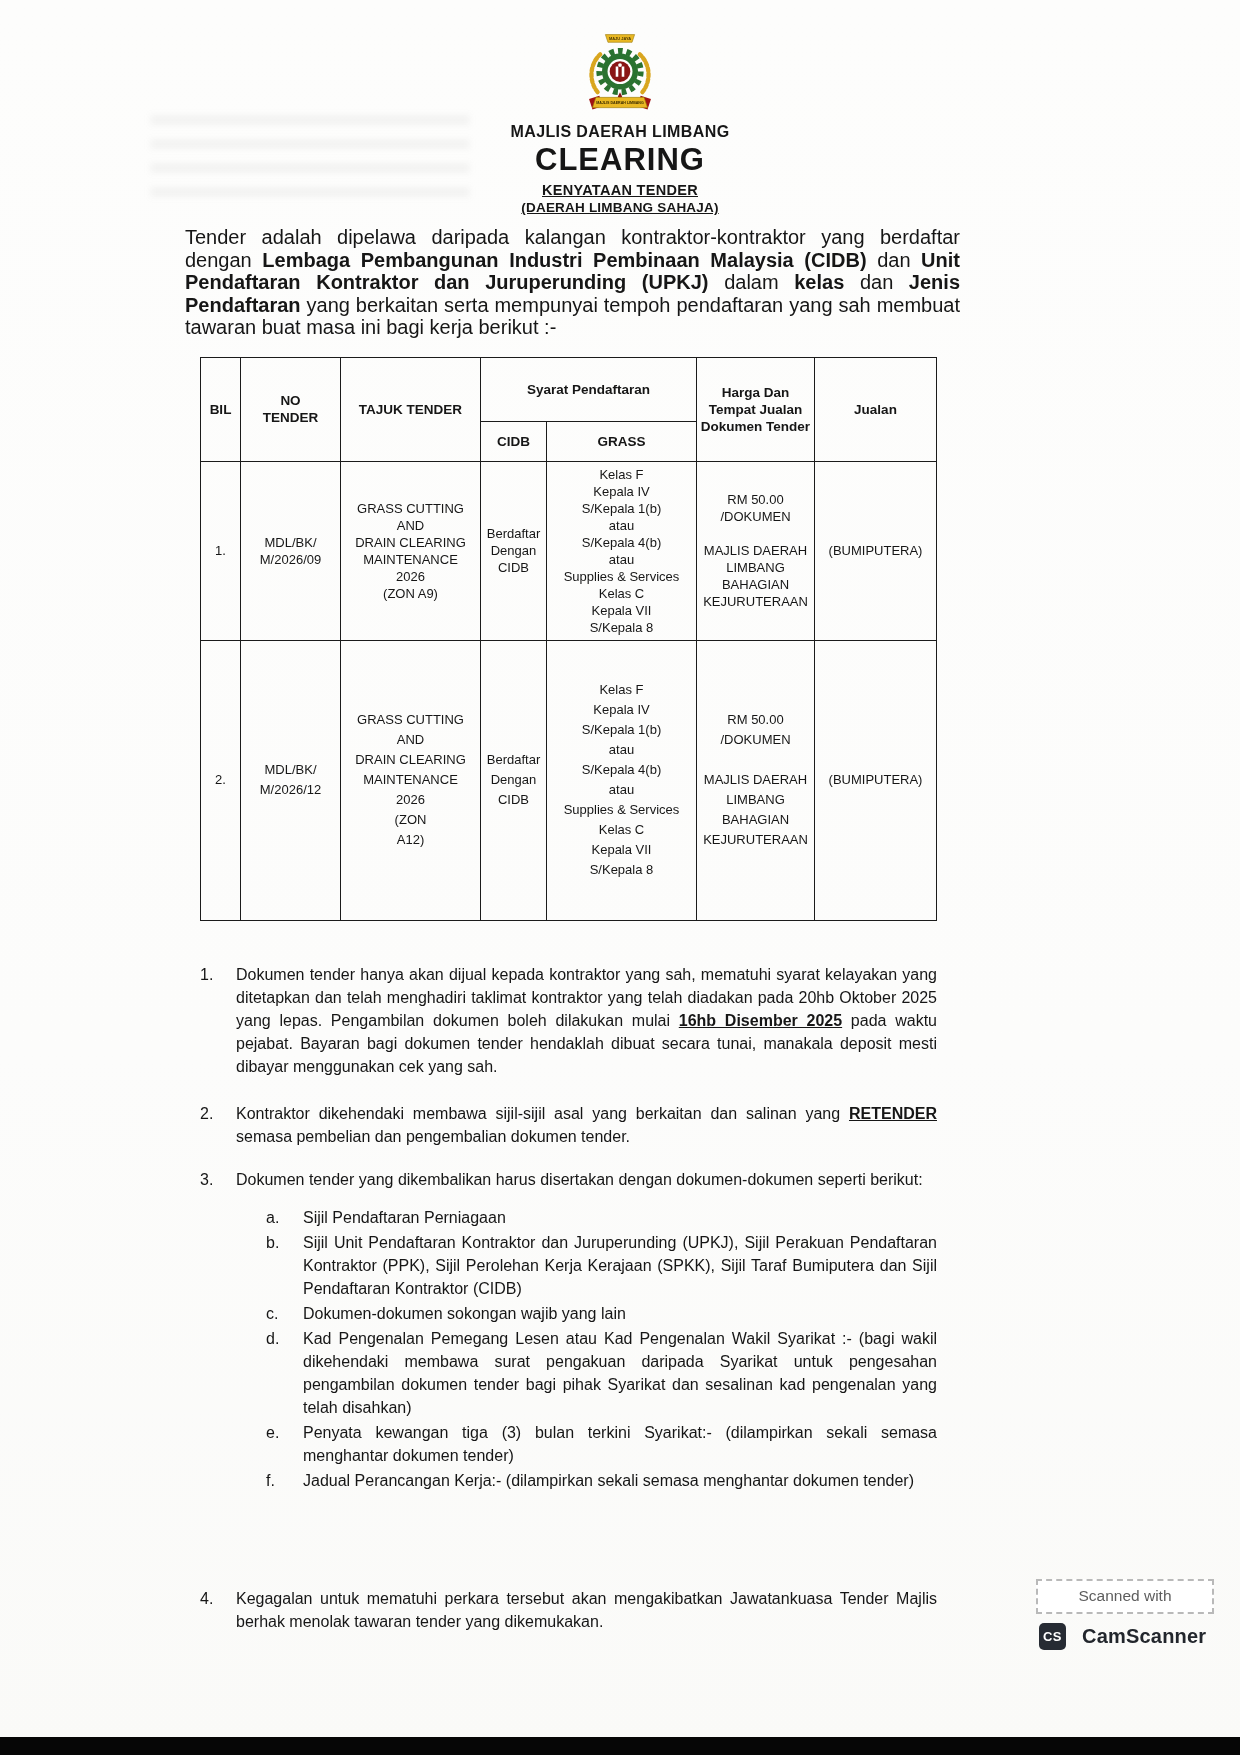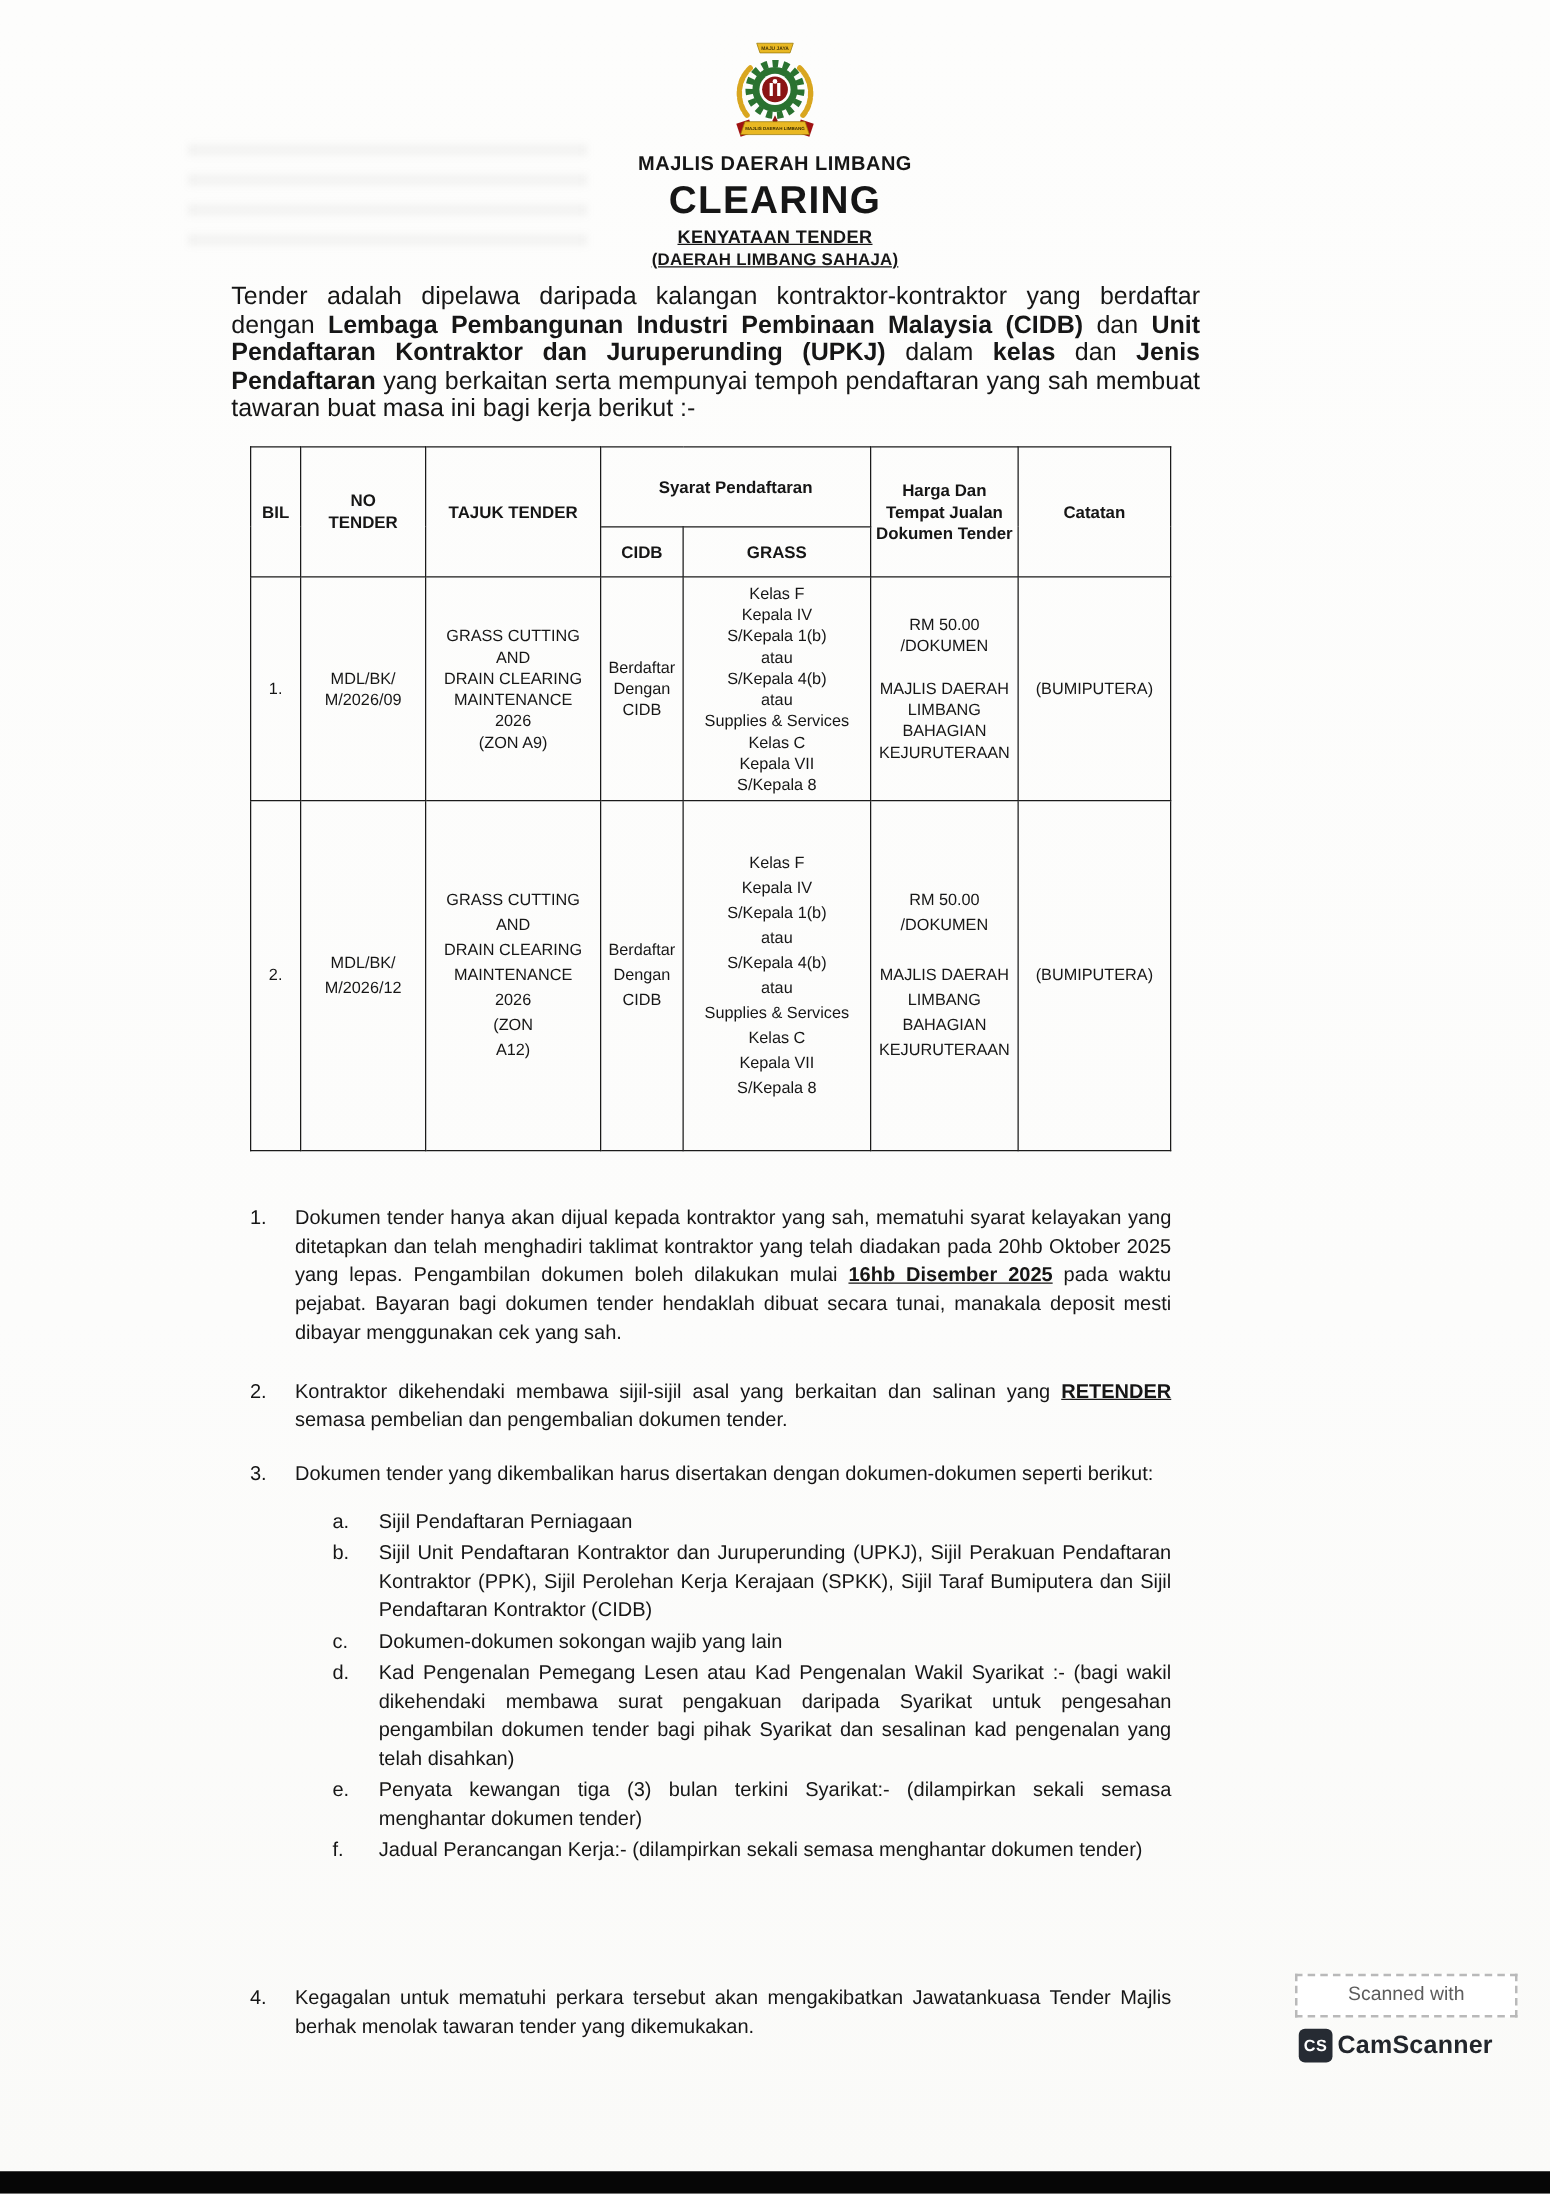--- a/index.html
+++ b/index.html
@@ -60,21 +60,21 @@
   .subnote-label { width: 37px; flex: 0 0 37px; }
   .subnote-text { flex: 1; text-align: justify; }
   .note-last { margin-top: 95px; }
   
   .scan-badge { position: absolute; right: 26px; bottom: 105px; width: 178px; }
   .scanned-with-box {
     border: 2px dashed #b9b9b9; padding: 6px 8px 7px;
     text-align: center; color: #5d5d5d; font-size: 15.5px;
     background: #ffffff;
   }
-  .brand-row { display: flex; align-items: center; gap: 4px; margin-top: 9px; padding-left: 3px; }
+  .brand-row { display: flex; align-items: center; gap: 16px; margin-top: 9px; padding-left: 3px; }
   .cs-icon {
     width: 27px; height: 27px; border-radius: 5px;
     background: #262b33; color: #ffffff;
     font-weight: bold; font-size: 13px;
     display: flex; align-items: center; justify-content: center;
     letter-spacing: 0.5px;
   }
   .brand-name { font-size: 20px; font-weight: bold; color: #22262c; letter-spacing: 0.2px; }
   .scan-bottom-bar { position: absolute; left: 0; bottom: 0; width: 100%; height: 18px; background: #060606; }
 </style>
@@ -129,21 +129,21 @@
     <thead>
       <tr>
         <th rowspan="2">BIL</th>
         <th rowspan="2">NO
 TENDER</th>
         <th rowspan="2">TAJUK TENDER</th>
         <th colspan="2">Syarat Pendaftaran</th>
         <th rowspan="2">Harga Dan
 Tempat Jualan
 Dokumen Tender</th>
-        <th rowspan="2">Catatan</th>
+        <th rowspan="2">Jualan</th>
       </tr>
       <tr>
         <th>CIDB</th>
         <th>GRASS</th>
       </tr>
     </thead>
     <tbody>
       <tr class="row-1">
         <td>1.</td>
         <td>MDL/BK/

